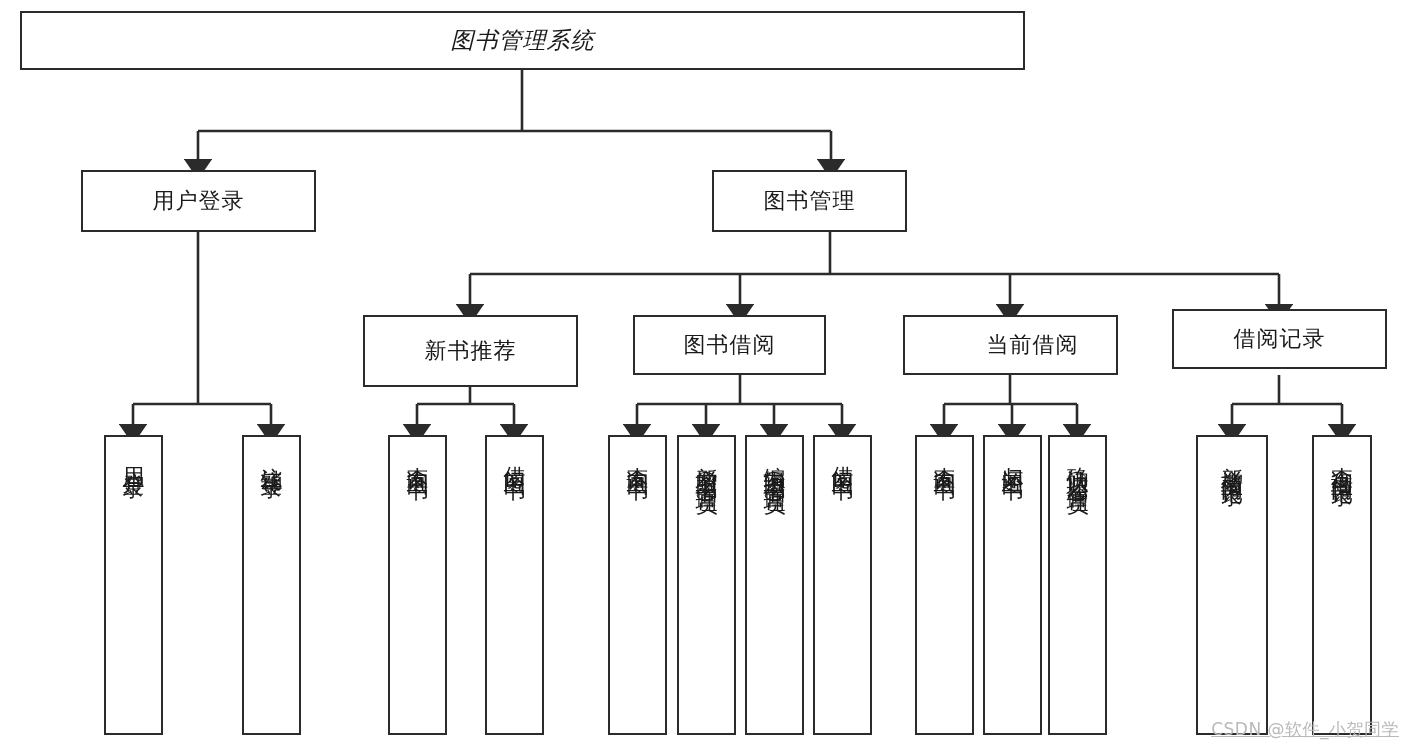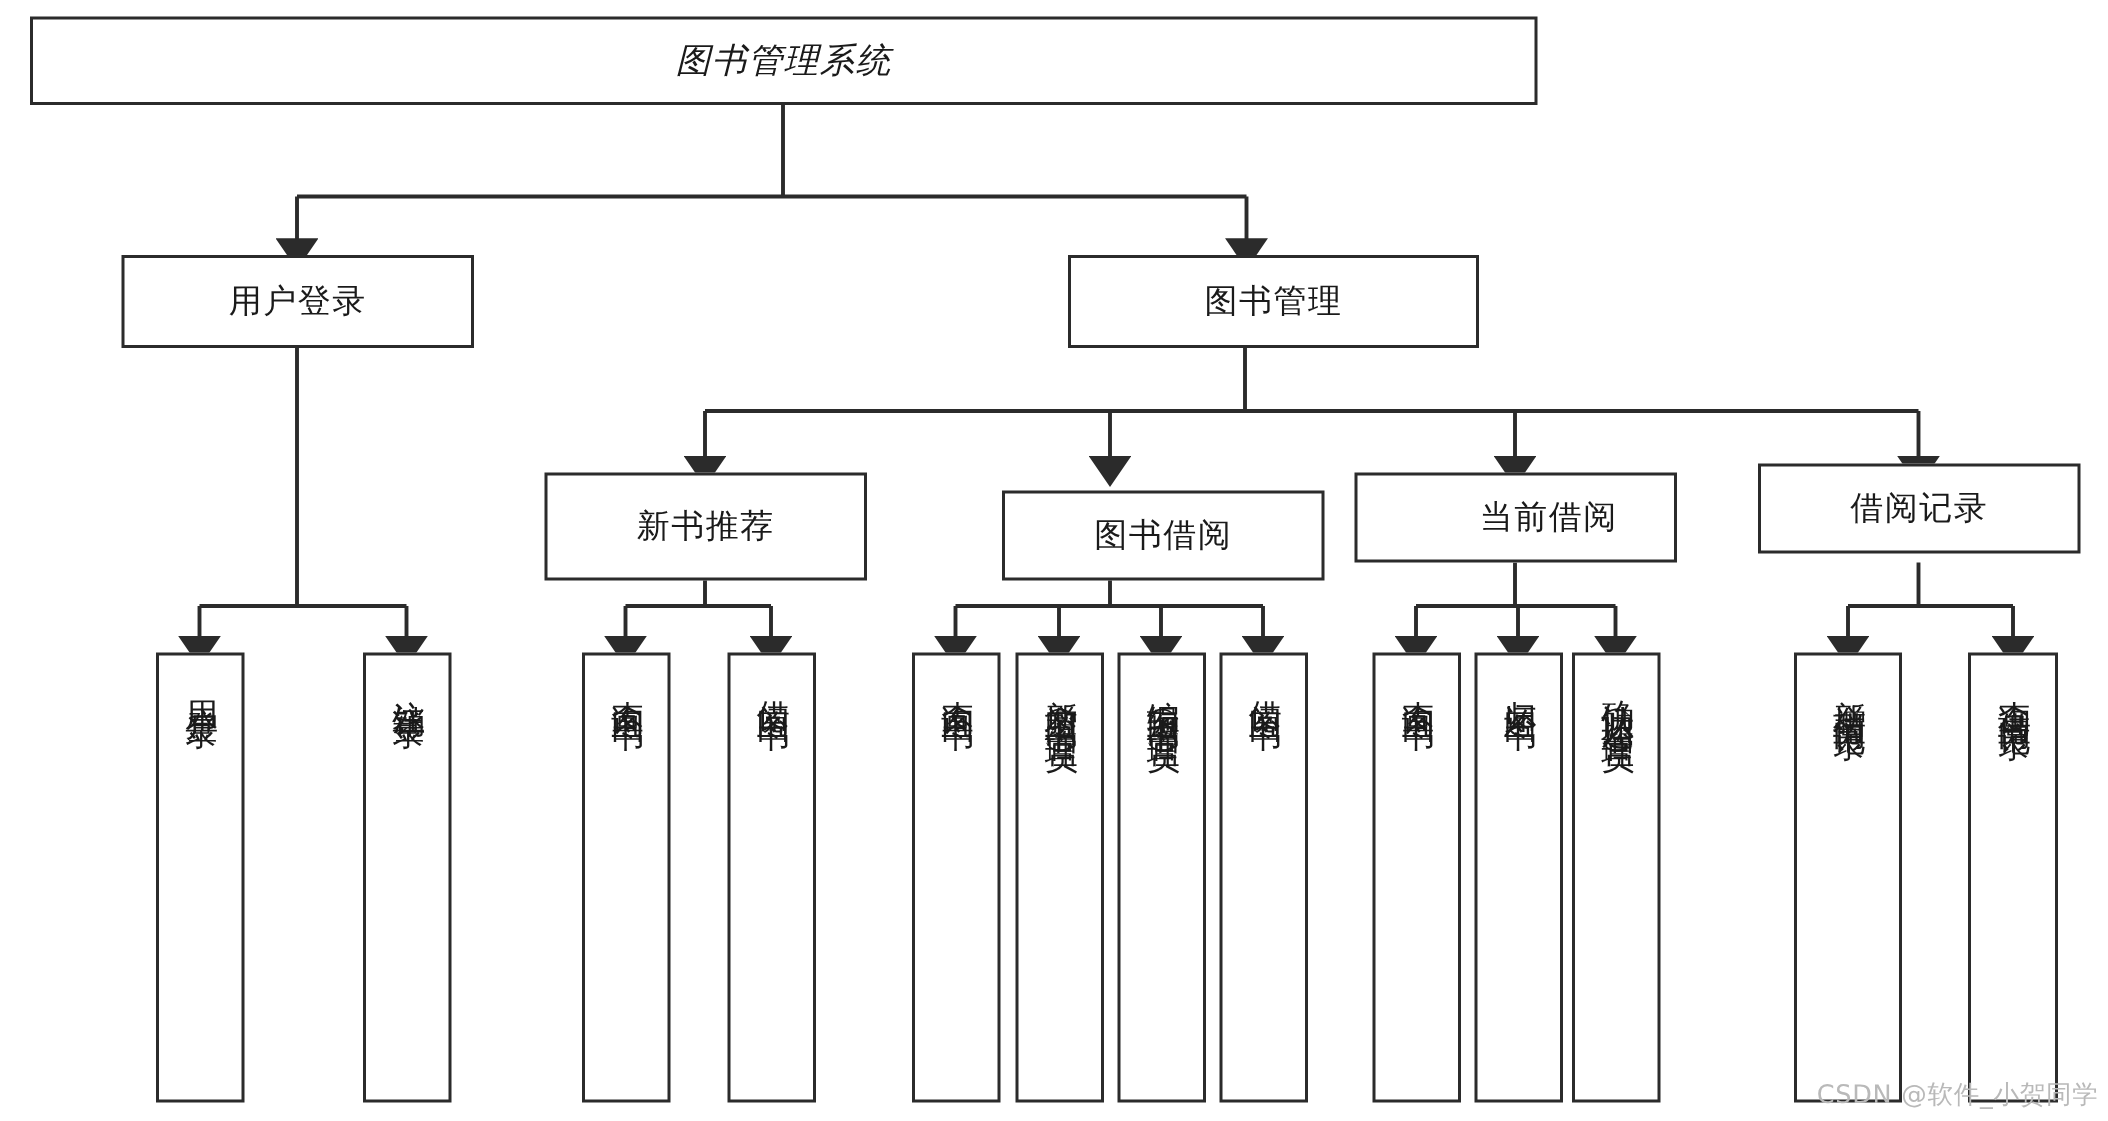--- a/index.html
+++ b/index.html
@@ -61,20 +61,21 @@
     letter-spacing: 1px;
   }
   #watermark {
     position: absolute;
     right: 6px;
     bottom: 6px;
     font-size: 17px;
     color: #b9b9b9;
     letter-spacing: 0.5px;
     white-space: nowrap;
+    text-decoration: underline;
   }
 </style>
 </head>
 <body>
 
 <div id="canvas">
 
   <svg id="connectors" viewBox="0 0 1405 747" xmlns="http://www.w3.org/2000/svg">
     <defs>
       <marker id="arrow" markerWidth="10" markerHeight="11" refX="1.2" refY="5.5" orient="auto" markerUnits="strokeWidth">
@@ -125,28 +126,28 @@
     </g>
   </svg>
 
   <div class="node root" style="left:20px; top:11px; width:1005px; height:59px;">
     <span class="htext">图书管理系统</span>
   </div>
 
   <div class="node lvl1" style="left:81px; top:170px; width:235px; height:62px;">
     <span class="htext">用户登录</span>
   </div>
-  <div class="node lvl1" style="left:712px; top:170px; width:274px; height:62px;">
+  <div class="node lvl1" style="left:712px; top:170px; width:195px; height:62px;">
     <span class="htext">图书管理</span>
   </div>
 
   <div class="node lvl2" style="left:363px; top:315px; width:215px; height:72px;">
     <span class="htext">新书推荐</span>
   </div>
-  <div class="node lvl2" style="left:668px; top:315px; width:215px; height:60px;margin-top:12px;">
+  <div class="node lvl2" style="left:633px; top:315px; width:193px; height:60px;">
     <span class="htext">图书借阅</span>
   </div>
   <div class="node lvl2" style="left:903px; top:315px; width:215px; height:60px;padding-left:44px;">
     <span class="htext">当前借阅</span>
   </div>
   <div class="node lvl2" style="left:1172px; top:309px; width:215px; height:60px;">
     <span class="htext">借阅记录</span>
   </div>
 
   <div class="node leaf" style="left:104px; top:435px; width:59px; height:300px;">

